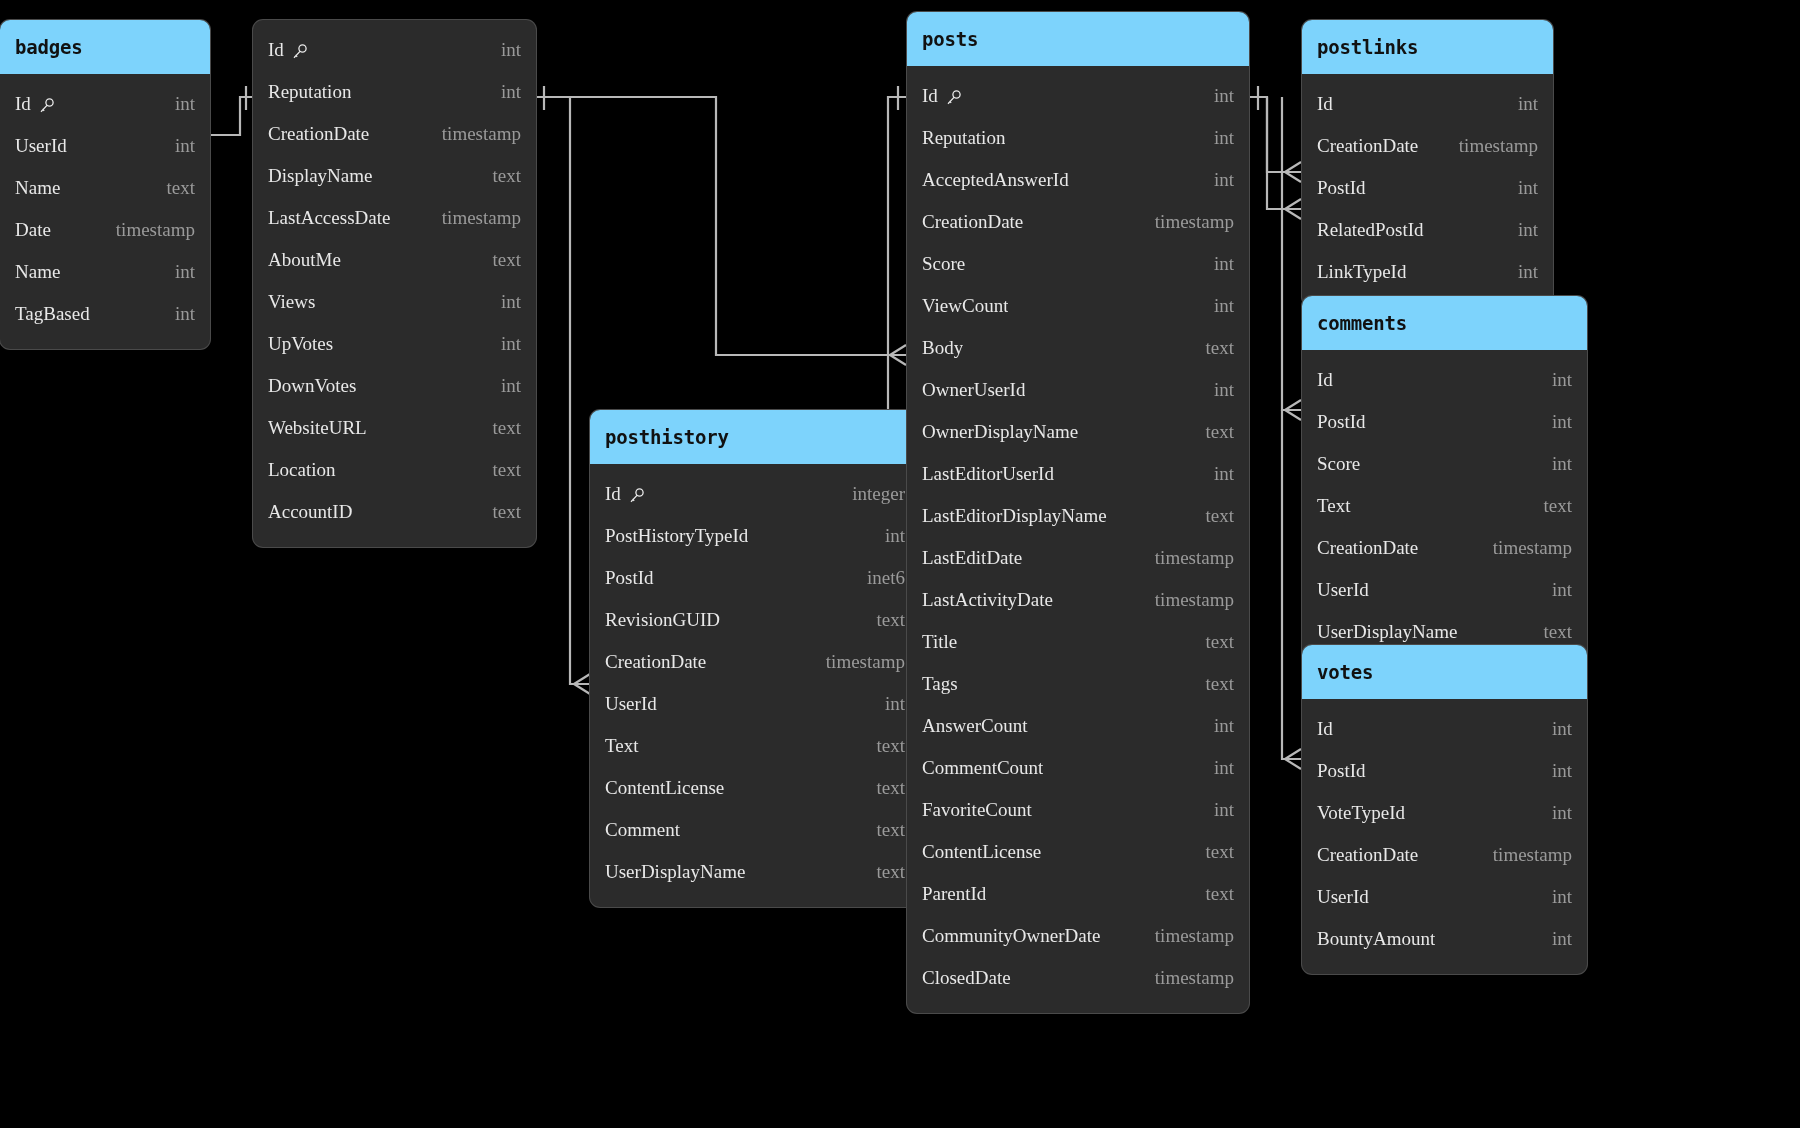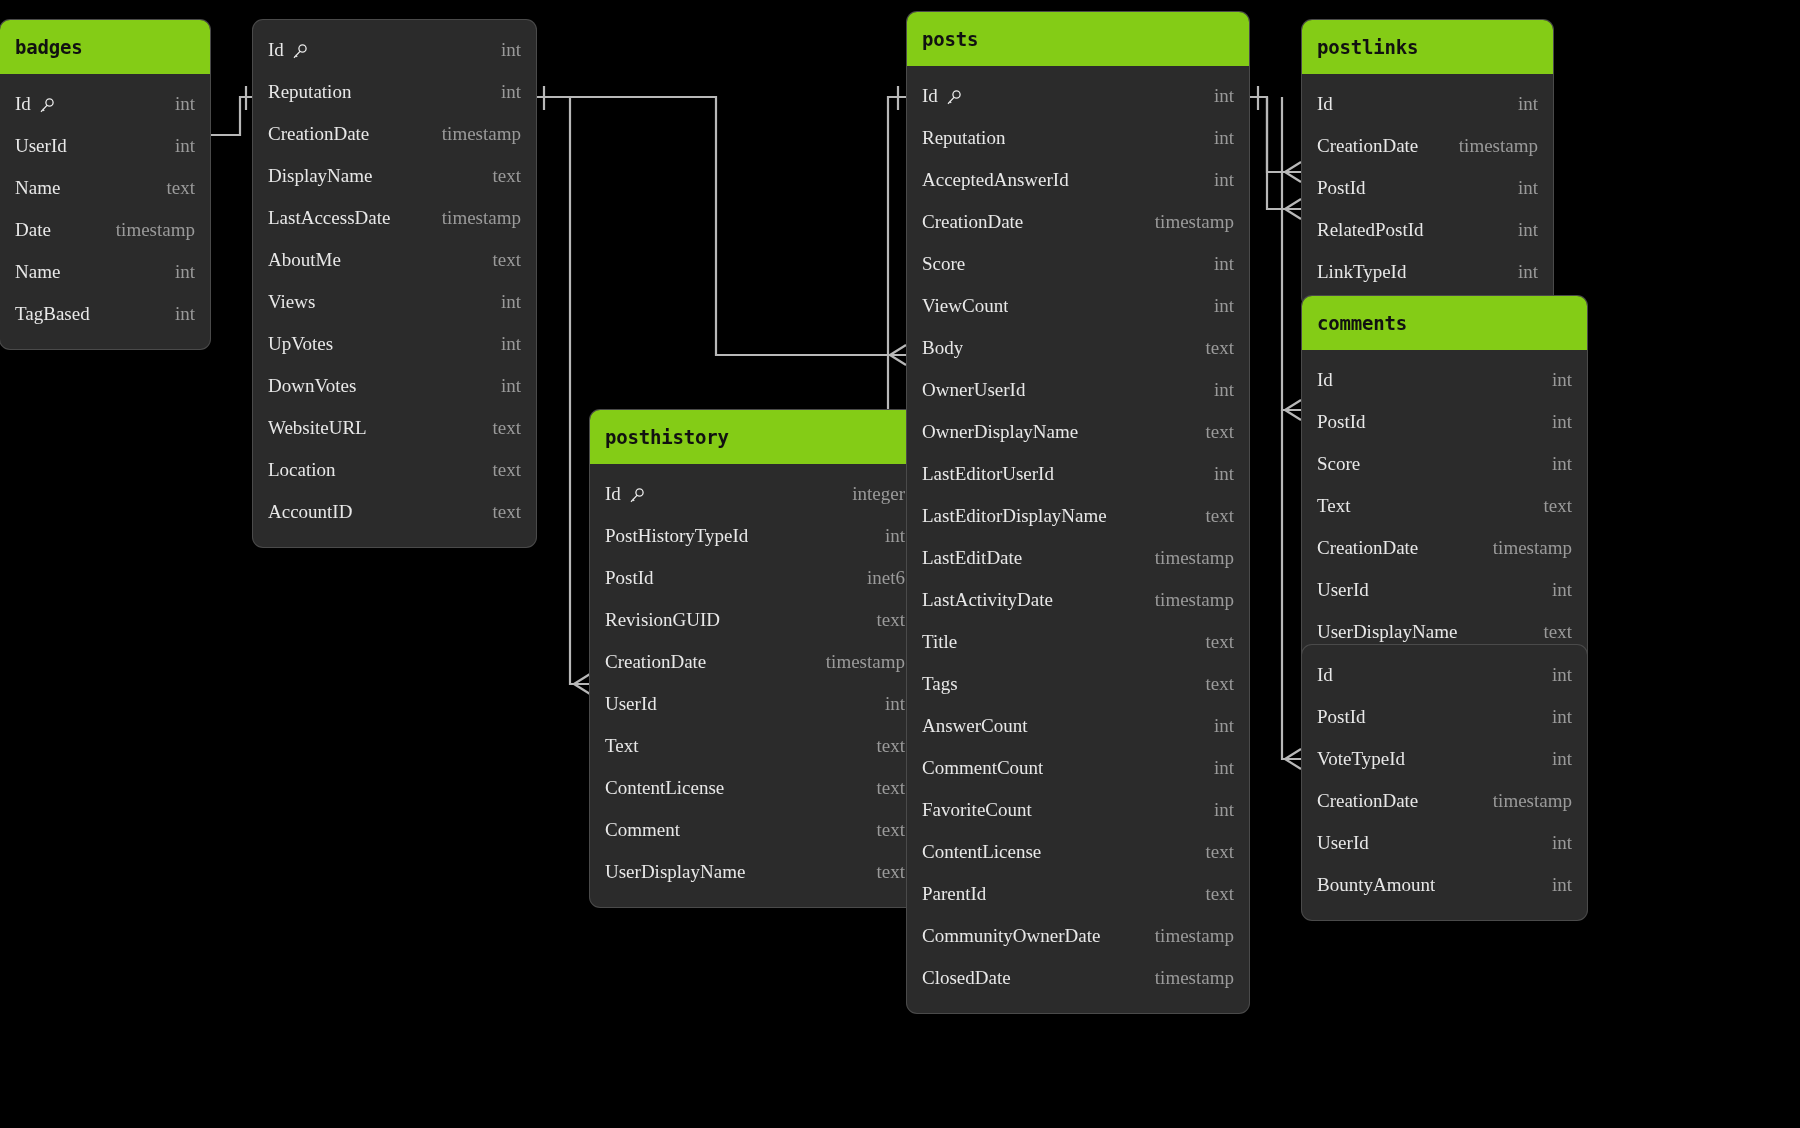--- a/index.html
+++ b/index.html
@@ -35,21 +35,21 @@
     position: absolute;
     background: #2b2b2b;
     border-radius: 10px;
     box-shadow: 0 0 0 1px #4a4a4a;
     z-index: 2;
     overflow: hidden;
     box-sizing: border-box;
   }
 
   .table-header {
-    background: #84cc16;
+    background: #7dd3fc;
     color: #111111;
     font-weight: bold;
     font-size: 19px;
     line-height: 54px;
     height: 54px;
     padding: 0 15px;
     letter-spacing: -0.2px;
     white-space: nowrap;
     overflow: hidden;
   }
@@ -451,20 +451,21 @@
         <span class="field-type">int</span>
       </div>
       <div class="field-row">
         <span class="field-name">UserDisplayName</span>
         <span class="field-type">text</span>
       </div>
     </div>
   </div>
 
   <div class="table-card" id="tbl-votes">
+    <div class="table-header">votes</div>
     <div class="table-body">
       <div class="field-row">
         <span class="field-name">Id</span>
         <span class="field-type">int</span>
       </div>
       <div class="field-row">
         <span class="field-name">PostId</span>
         <span class="field-type">int</span>
       </div>
       <div class="field-row">

